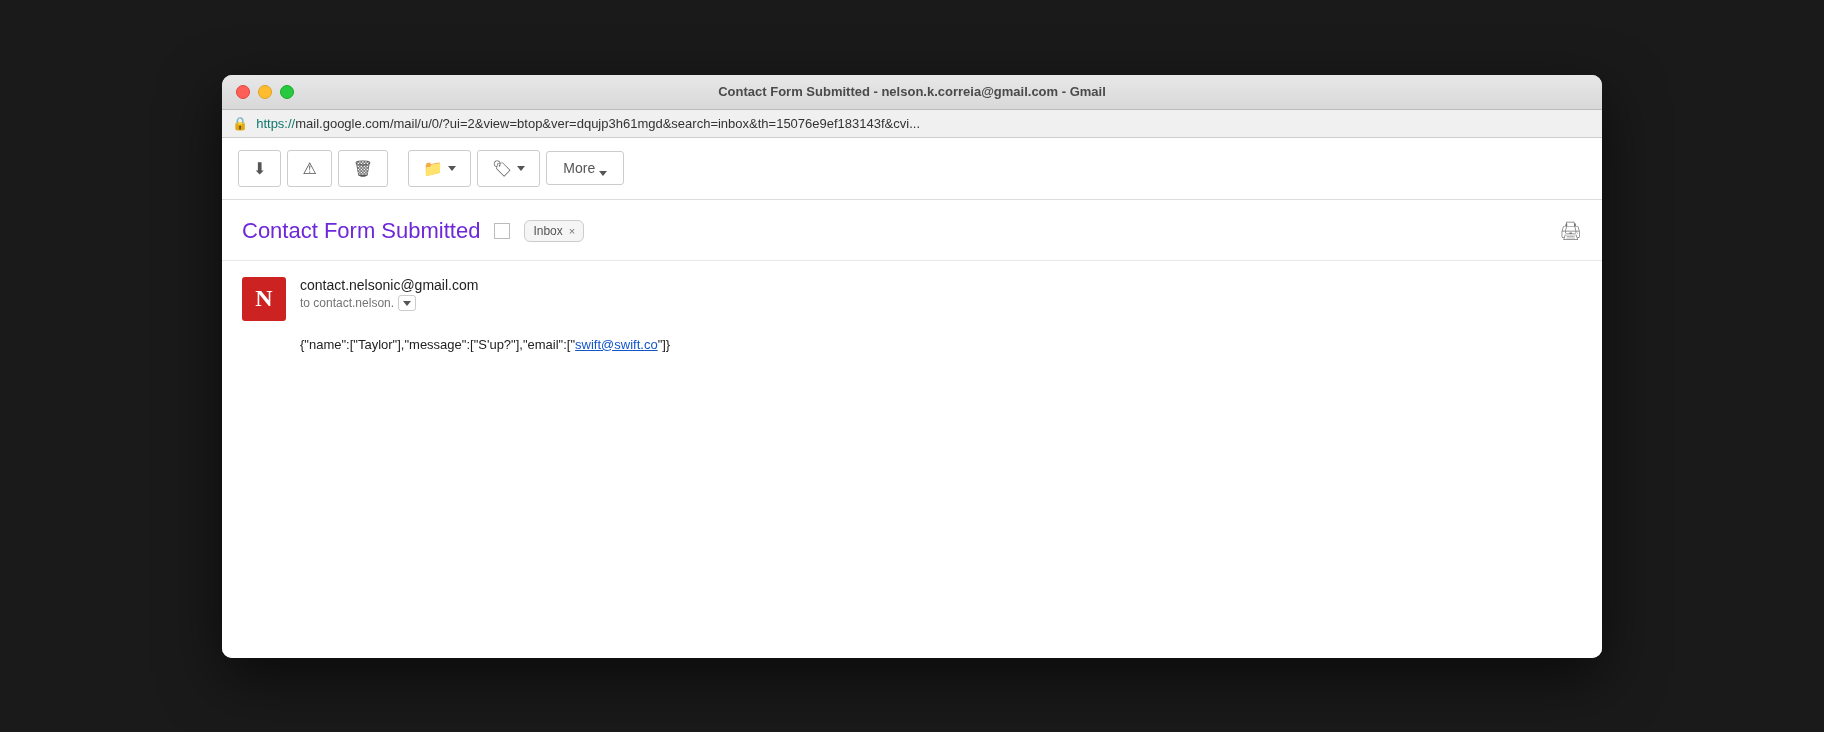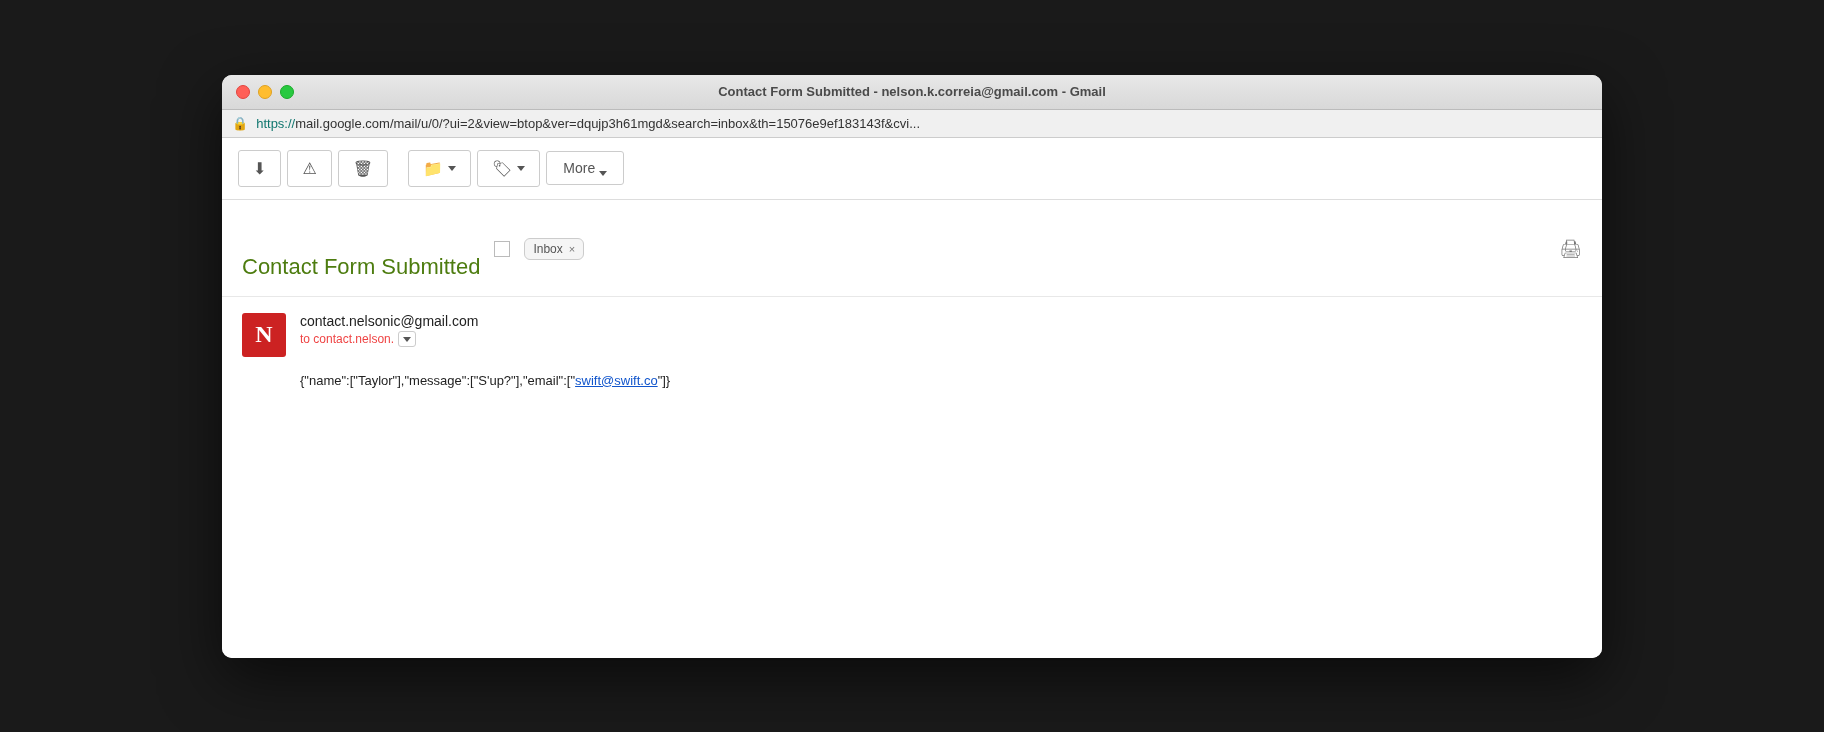--- a/index.html
+++ b/index.html
@@ -132,22 +132,21 @@
       padding: 18px 20px 16px 20px;
       display: flex;
       align-items: center;
       gap: 14px;
       border-bottom: 1px solid #e8e8e8;
     }
 
     .email-subject-title {
       font-size: 22px;
       font-weight: 400;
-      color: #4d7c0f;
-      margin-top: 36px;
+      color: #6d28d9;
     }
 
     .subject-checkbox {
       width: 16px;
       height: 16px;
       border: 1px solid #bbb;
       background: #fff;
       cursor: pointer;
     }
 
@@ -209,21 +208,21 @@
     }
 
     .sender-name {
       font-size: 14px;
       font-weight: 400;
       color: #222;
     }
 
     .sender-to {
       font-size: 12px;
-      color: #ef4444;
+      color: #737373;
       display: flex;
       align-items: center;
       gap: 4px;
       margin-top: 2px;
     }
 
     .to-dropdown-btn {
       background: #fff;
       border: 1px solid #ccc;
       border-radius: 3px;

